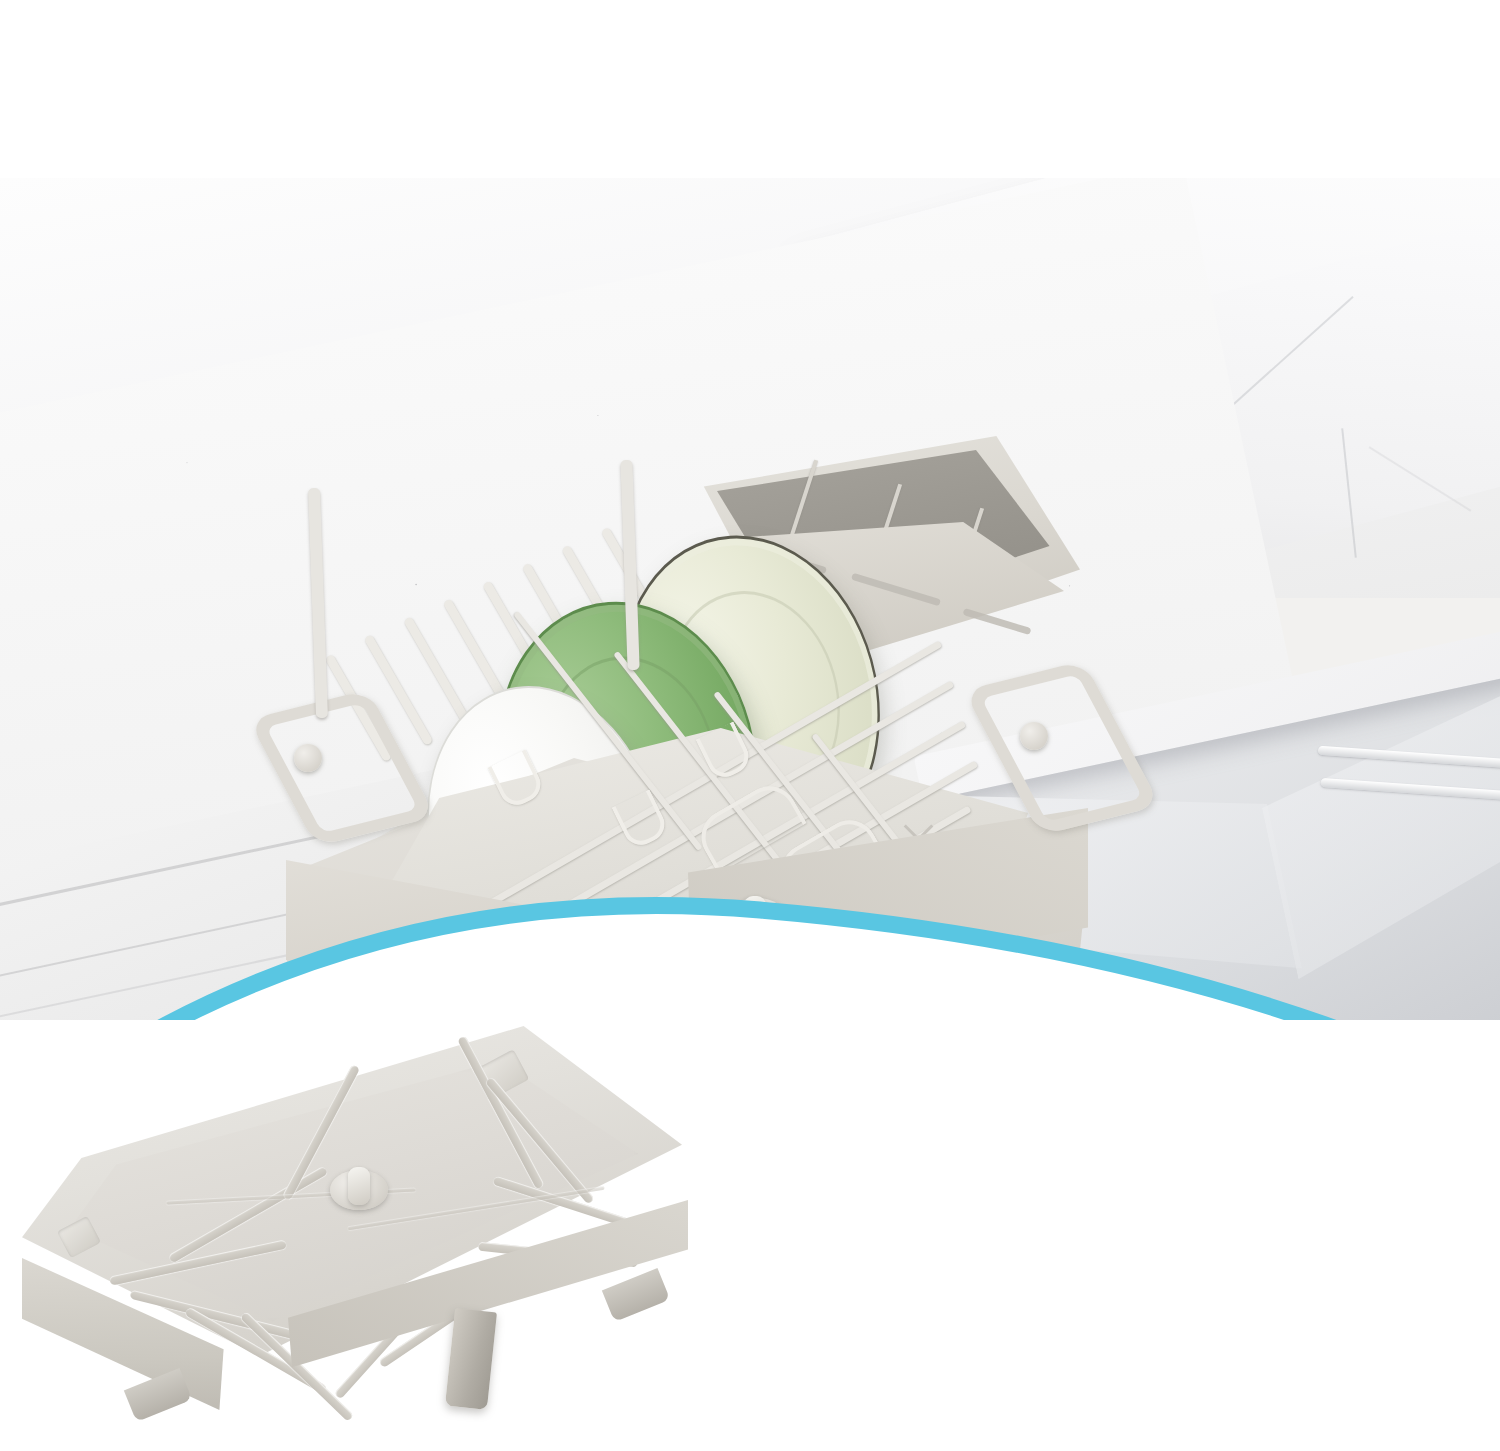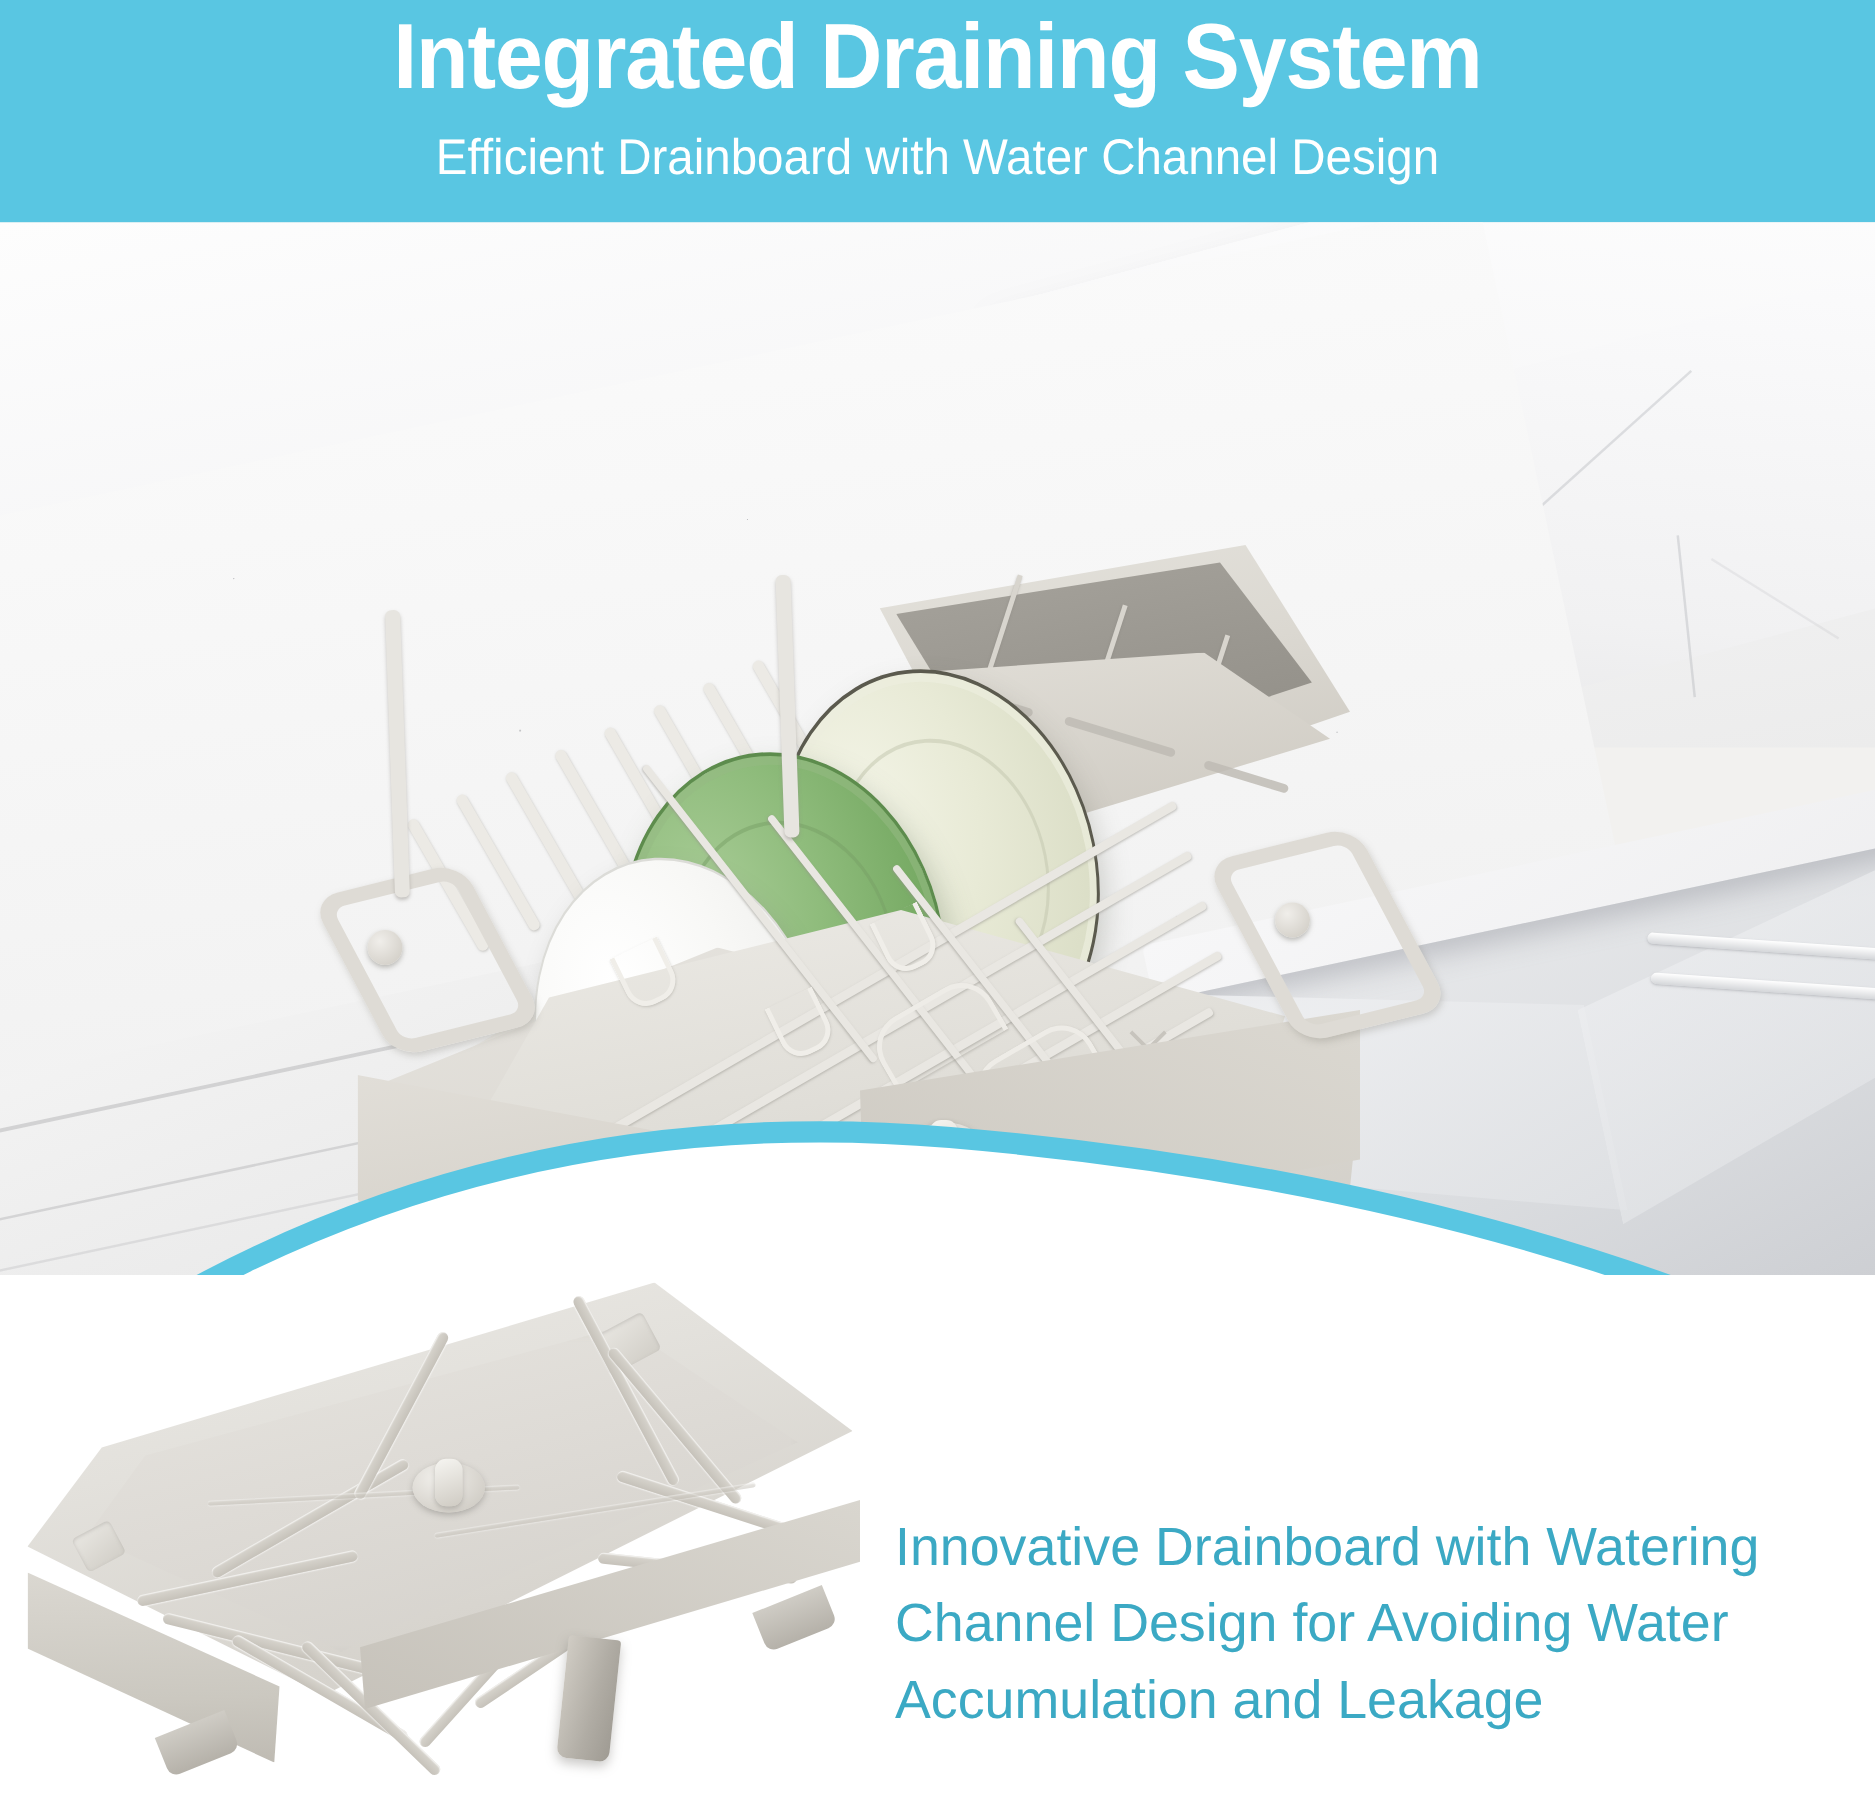--- a/index.html
+++ b/index.html
@@ -215,24 +215,20 @@
 
   #caption{position:absolute;left:716px;top:1208px;width:760px;
      color:#3ba9c4;font-size:43px;line-height:1.42;font-weight:400;
      font-family:"Liberation Sans","DejaVu Sans",sans-serif;}
 </style>
 </head>
 <body>
 
 <div id="page">
 
-  <div id="banner">
-    <div id="banner-title">Integrated Draining System</div>
-    <div id="banner-sub">Efficient Drainboard with Water Channel Design</div>
-  </div>
 
   <div id="scene">
 
     <div class="wall"></div>
     <div class="wall-ledge"></div>
     <div class="wall-ledge2"></div>
     <div class="wall-vein" style="right:120px;top:188px;width:210px;height:2px;transform:rotate(-42deg);"></div>
     <div class="wall-vein" style="right:150px;top:250px;width:2px;height:130px;transform:rotate(-6deg);"></div>
     <div class="wall-vein" style="right:20px;top:300px;width:120px;height:2px;transform:rotate(32deg);opacity:.5;"></div>
 
@@ -365,15 +361,14 @@
     <div class="bd-drain"></div>
     <div class="bd-drain-tab"></div>
 
     <div class="bd-side"></div>
     <div class="bd-side-r"></div>
     <div class="bd-spout"></div>
     <div class="bd-foot" style="left:120px;top:368px;transform:rotate(-22deg);"></div>
     <div class="bd-foot" style="left:598px;top:268px;transform:rotate(-22deg);"></div>
   </div>
 
-  <div id="caption">Innovative Drainboard with Watering Channel Design for Avoiding Water Accumulation and Leakage</div>
 
 </div>
 
 </body></html>

